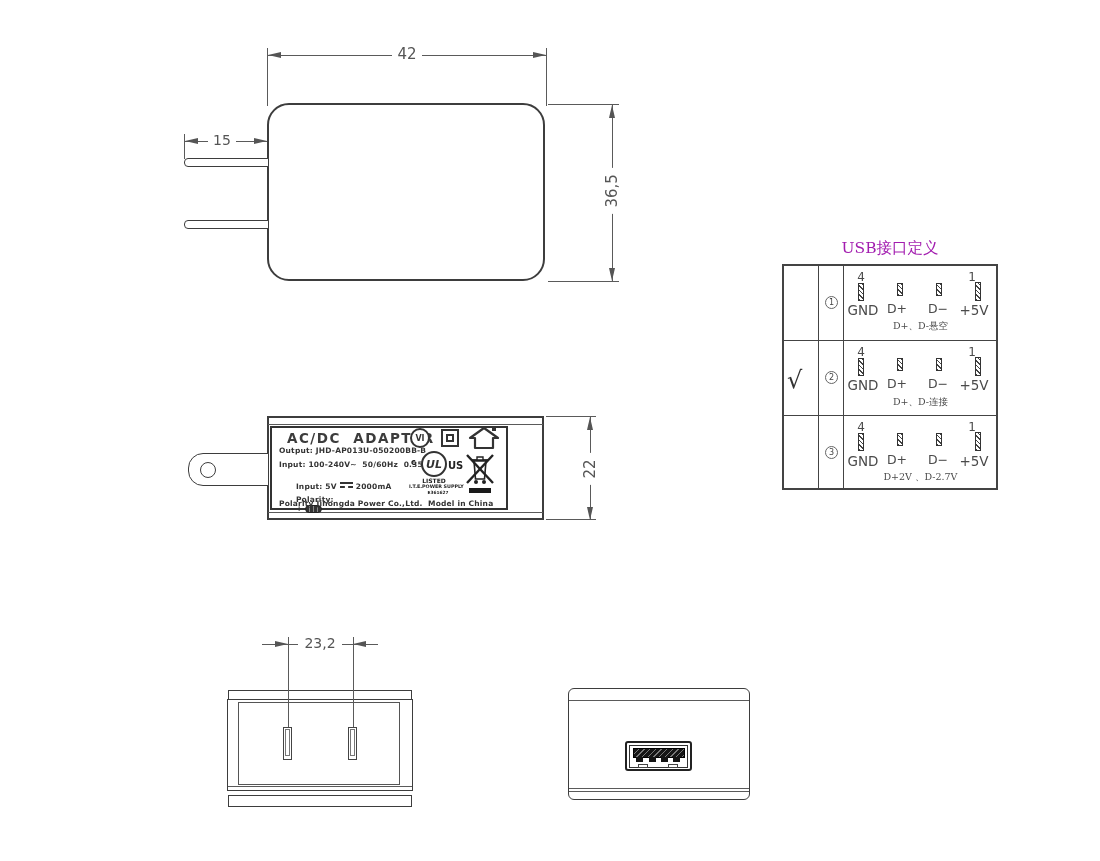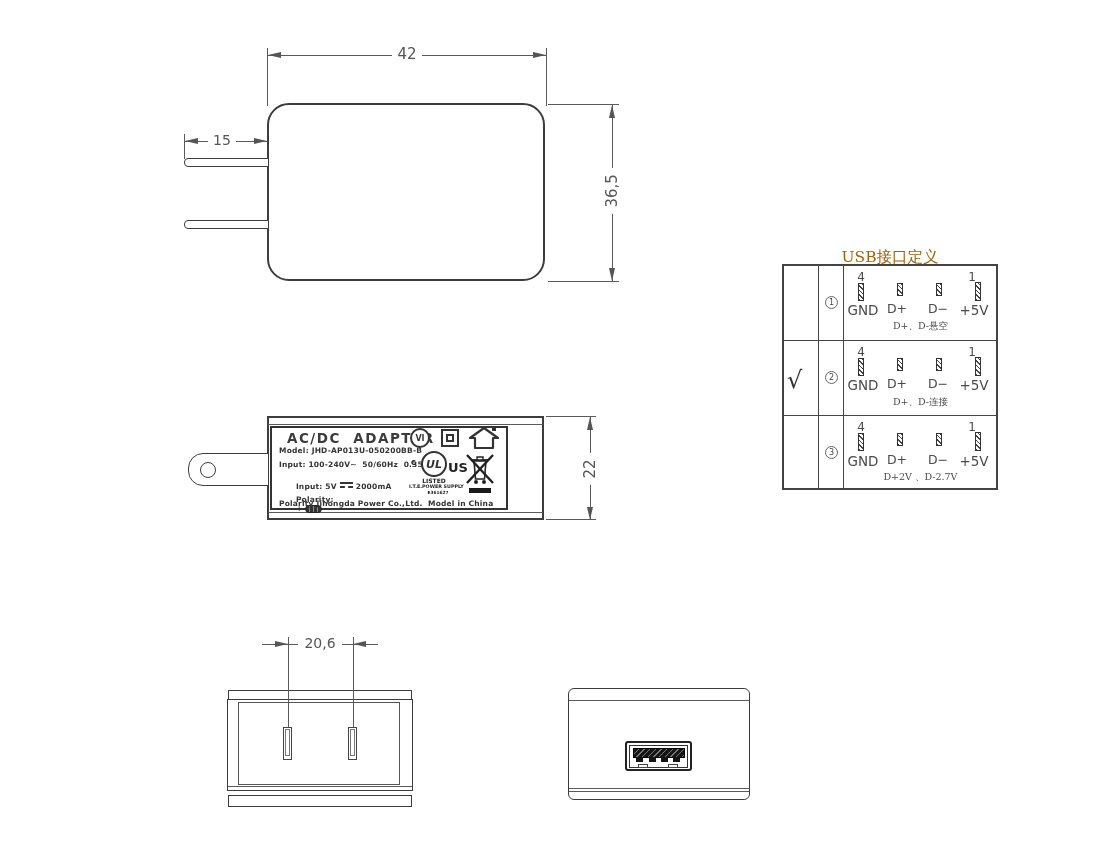--- a/index.html
+++ b/index.html
@@ -91,21 +91,21 @@
     <div class="hl" style="left:268px; top:424px; width:275px;"></div>
     <div class="hl" style="left:268px; top:512px; width:275px;"></div>
 
     <div class="obj thin" style="left:188px; top:453px; width:81px; height:33px; border-radius:15px 0 0 15px;"></div>
     <div style="position:absolute; left:200px; top:462px; width:16px; height:16px;
                 border:1.5px solid #3d3d3d; border-radius:50%; background:#fff;"></div>
 
     <div style="position:absolute; left:270px; top:426px; width:238px; height:84px;
                 border:2px solid #333; background:#fff;"></div>
     <div class="lbl-title" style="left:287px; top:430px;">AC/DC  ADAPTER</div>
-    <div class="lbl-line" style="left:279px; top:446px;">Model: JHD-AP013U-050200BB-B</div>
+    <div class="lbl-line" style="left:279px; top:446px;">Output: JHD-AP013U-050200BB-B</div>
     <div class="lbl-line" style="left:279px; top:460px;">Input: 100-240V~  50/60Hz  0.35A</div>
     <div class="lbl-line" style="left:279px; top:473px;">
       <span>Input: 5V</span><span class="dcsym"><i></i></span><span>2000mA</span>
     </div>
     <div class="lbl-line" style="left:279px; top:486px;">
       <span>Polarity:</span>
       <span>+</span><span class="pill"></span><span>−</span>
     </div>
     <div class="lbl-line" style="left:279px; top:499px;">Polarity Jihongda Power Co.,Ltd.</div>
     <div class="lbl-line" style="left:428px; top:499px;">Model in China</div>
@@ -118,21 +118,21 @@
       <span style="display:block; width:8px; height:8px; border:2px solid #333;"></span>
     </div>
     <svg style="position:absolute; left:468px; top:425px;" width="32" height="25" viewBox="0 0 32 25">
       <path d="M16 3 L30 13 L25 13 L25 23 L7 23 L7 13 L2 13 Z" fill="#fff" stroke="#333" stroke-width="2.2" stroke-linejoin="round"></path>
       <rect x="24" y="2" width="4" height="4" fill="#333"></rect>
     </svg>
     <div class="mini-circle" style="left:421px; top:451px; width:26px; height:26px; font-size:11px; font-style:italic;">
       <span>UL</span>
     </div>
     <div class="tiny" style="left:411px; top:458px; font-size:8px;">c</div>
-    <div class="tiny" style="left:448px; top:460px; font-size:13px;">US</div>
+    <div class="tiny" style="left:448px; top:460px; font-size:10px;">US</div>
     <div class="tiny" style="left:420px; top:477px; width:28px; font-size:6px;">LISTED</div>
     <div class="tiny" style="left:409px; top:484px; width:52px; font-size:4.8px;">I.T.E.POWER SUPPLY</div>
     <div class="tiny" style="left:424px; top:489.5px; width:28px; font-size:4.3px;">E361627</div>
     <svg style="position:absolute; left:465px; top:452px;" width="30" height="36" viewBox="0 0 30 36">
       <path d="M9 9 L21 9 L19.5 27 L10.5 27 Z" fill="#fff" stroke="#222" stroke-width="1.6"></path>
       <line x1="6" y1="8" x2="24" y2="8" stroke="#222" stroke-width="1.8"></line>
       <path d="M12 5 L18 5 L18 8 L12 8 Z" fill="#fff" stroke="#222" stroke-width="1.4"></path>
       <circle cx="11" cy="30" r="2" fill="#222"></circle>
       <circle cx="19" cy="30" r="2" fill="#222"></circle>
       <line x1="2" y1="3" x2="28" y2="31" stroke="#222" stroke-width="2.4"></line>
@@ -142,21 +142,21 @@
 
     <div class="hl" style="left:546px; top:416px; width:50px;"></div>
     <div class="hl" style="left:546px; top:519px; width:50px;"></div>
     <div class="vl" style="left:590px; top:417px; height:103px;"></div>
     <div class="ar u" style="left:587px; top:417px;"></div>
     <div class="ar d" style="left:587px; top:507px;"></div>
     <div class="dimtxt rot" style="left:575px; top:461px; width:32px;">22</div>
   </div>
 
   <div>
-    <div class="tbl-txt cjk" style="left:782px; top:238px; width:216px; font-size:15.5px; color:#a16207;margin-top:9px;">USB接口定义</div>
+    <div class="tbl-txt cjk" style="left:782px; top:238px; width:216px; font-size:15.5px; color:#a21caf;">USB接口定义</div>
     <div style="position:absolute; left:782px; top:264px; width:216px; height:226px; border:2px solid #444; background:#fff;"></div>
     <div class="vl" style="left:818px; top:265px; height:224px; background:#444;"></div>
     <div class="vl" style="left:843px; top:265px; height:224px; background:#444;"></div>
     <div class="hl" style="left:783px; top:340px; width:214px; background:#444;"></div>
     <div class="hl" style="left:783px; top:415px; width:214px; background:#444;"></div>
 
     <div>
       <div class="check" style="left:788px; top:289px;"></div>
       <div class="circ" style="left:825px; top:296px;">
         <span>1</span>
@@ -224,21 +224,21 @@
         <i></i>
       </div>
 
     <div class="vl" style="left:288px; top:637px; height:90px;"></div>
     <div class="vl" style="left:353px; top:637px; height:90px;"></div>
     <div class="hl" style="left:262px; top:644px; width:26px;"></div>
     <div class="hl" style="left:288px; top:644px; width:65px;"></div>
     <div class="hl" style="left:353px; top:644px; width:25px;"></div>
     <div class="ar r" style="left:275px; top:641px;"></div>
     <div class="ar l" style="left:353px; top:641px;"></div>
-    <div class="dimtxt" style="left:298px; top:636px; width:44px; font-size:14px;">20,6</div>
+    <div class="dimtxt" style="left:298px; top:636px; width:44px; font-size:14px;">23,2</div>
   </div>
 
   <div>
     <div class="obj thin" style="left:568px; top:688px; width:182px; height:112px; border-radius:6px;"></div>
     <div class="hl" style="left:569px; top:700px; width:180px;"></div>
     <div class="hl" style="left:569px; top:788px; width:180px;"></div>
     <div class="hl" style="left:569px; top:791px; width:180px;"></div>
 
     <div style="position:absolute; left:625px; top:741px; width:67px; height:30px;
                 border:2px solid #222; border-radius:3px; background:#fff;"></div>

